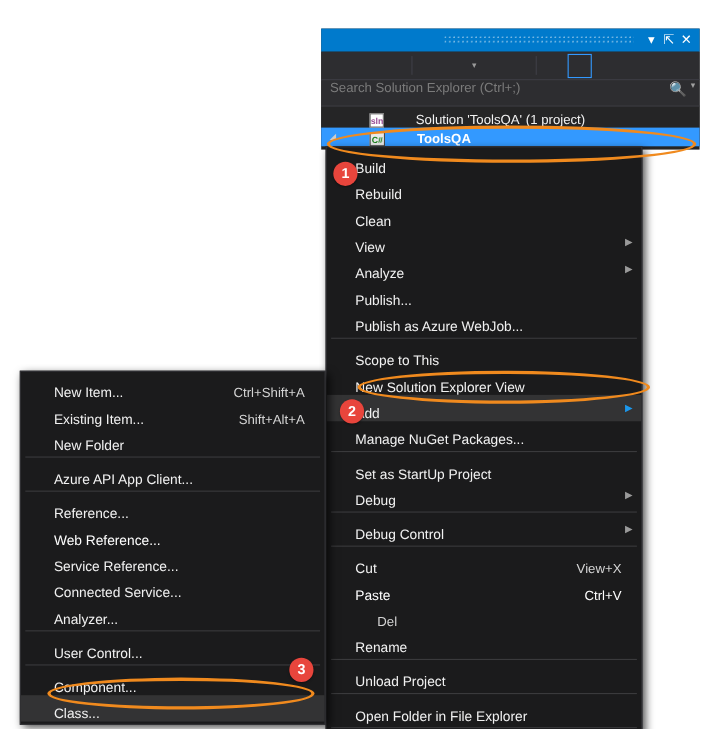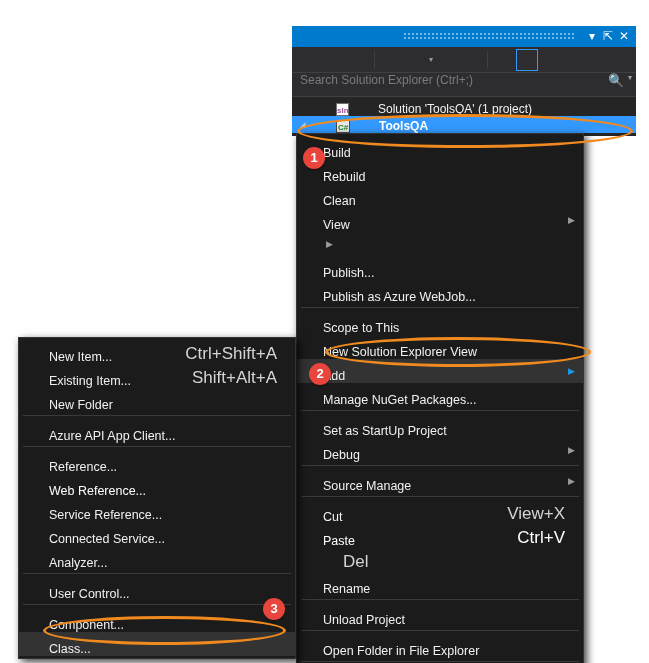--- a/index.html
+++ b/index.html
@@ -174,21 +174,21 @@
     align-items: flex-end;
     height: 24px;
     padding: 0 8px 0 0;
     color: #f1f1f1;
     font-size: 12.5px;
     white-space: nowrap;
     box-sizing: border-box;
   }
   .menu-item .mi-gutter { width: 26px; flex: none; }
   .menu-item .mi-label { flex: 1; }
-  .menu-item .mi-accel { color: #d4d4d4; padding-left: 20px; font-size: 17px; margin-top: 41px; }
+  .menu-item .mi-accel { color: #d4d4d4; padding-left: 20px; font-size: 12px; margin-top: 41px; }
   .menu-item.disabled .mi-label,
   .menu-item.disabled .mi-accel { color: #ffffff; }
   .menu-item.hovered { background: #333334; }
   .mi-arrow {
     width: 10px;
     text-align: right;
     font-size: 9px;
     color: #9a9a9a;
     line-height: 24px;
   }
@@ -300,20 +300,21 @@
       <span class="mi-label">Clean</span>
       <span class="mi-arrow"></span>
     </div>
     <div class="menu-item">
       <span class="mi-gutter"></span>
       <span class="mi-label">View</span>
       <span class="mi-arrow">▶</span>
     </div>
     <div class="menu-item">
       <span class="mi-gutter"></span>
+      <span class="mi-label">Analyze</span>
       <span class="mi-arrow">▶</span>
     </div>
     <div class="menu-item">
       <span class="mi-gutter"></span>
       <span class="mi-label">Publish...</span>
       <span class="mi-arrow"></span>
     </div>
     <div class="menu-item">
       <span class="mi-gutter"></span>
       <span class="mi-label">Publish as Azure WebJob...</span>
@@ -347,21 +348,21 @@
       <span class="mi-arrow"></span>
     </div>
     <div class="menu-item">
       <span class="mi-gutter"></span>
       <span class="mi-label">Debug</span>
       <span class="mi-arrow">▶</span>
     </div>
     <div class="menu-sep"></div>
     <div class="menu-item">
       <span class="mi-gutter"></span>
-      <span class="mi-label">Source Manage</span>
+      <span class="mi-label">Debug Control</span>
       <span class="mi-arrow">▶</span>
     </div>
     <div class="menu-sep"></div>
     <div class="menu-item">
       <span class="mi-gutter"></span>
       <span class="mi-label">Cut</span>
       <span class="mi-accel">View+X</span>
       <span class="mi-arrow"></span>
     </div>
     <div class="menu-item disabled">

